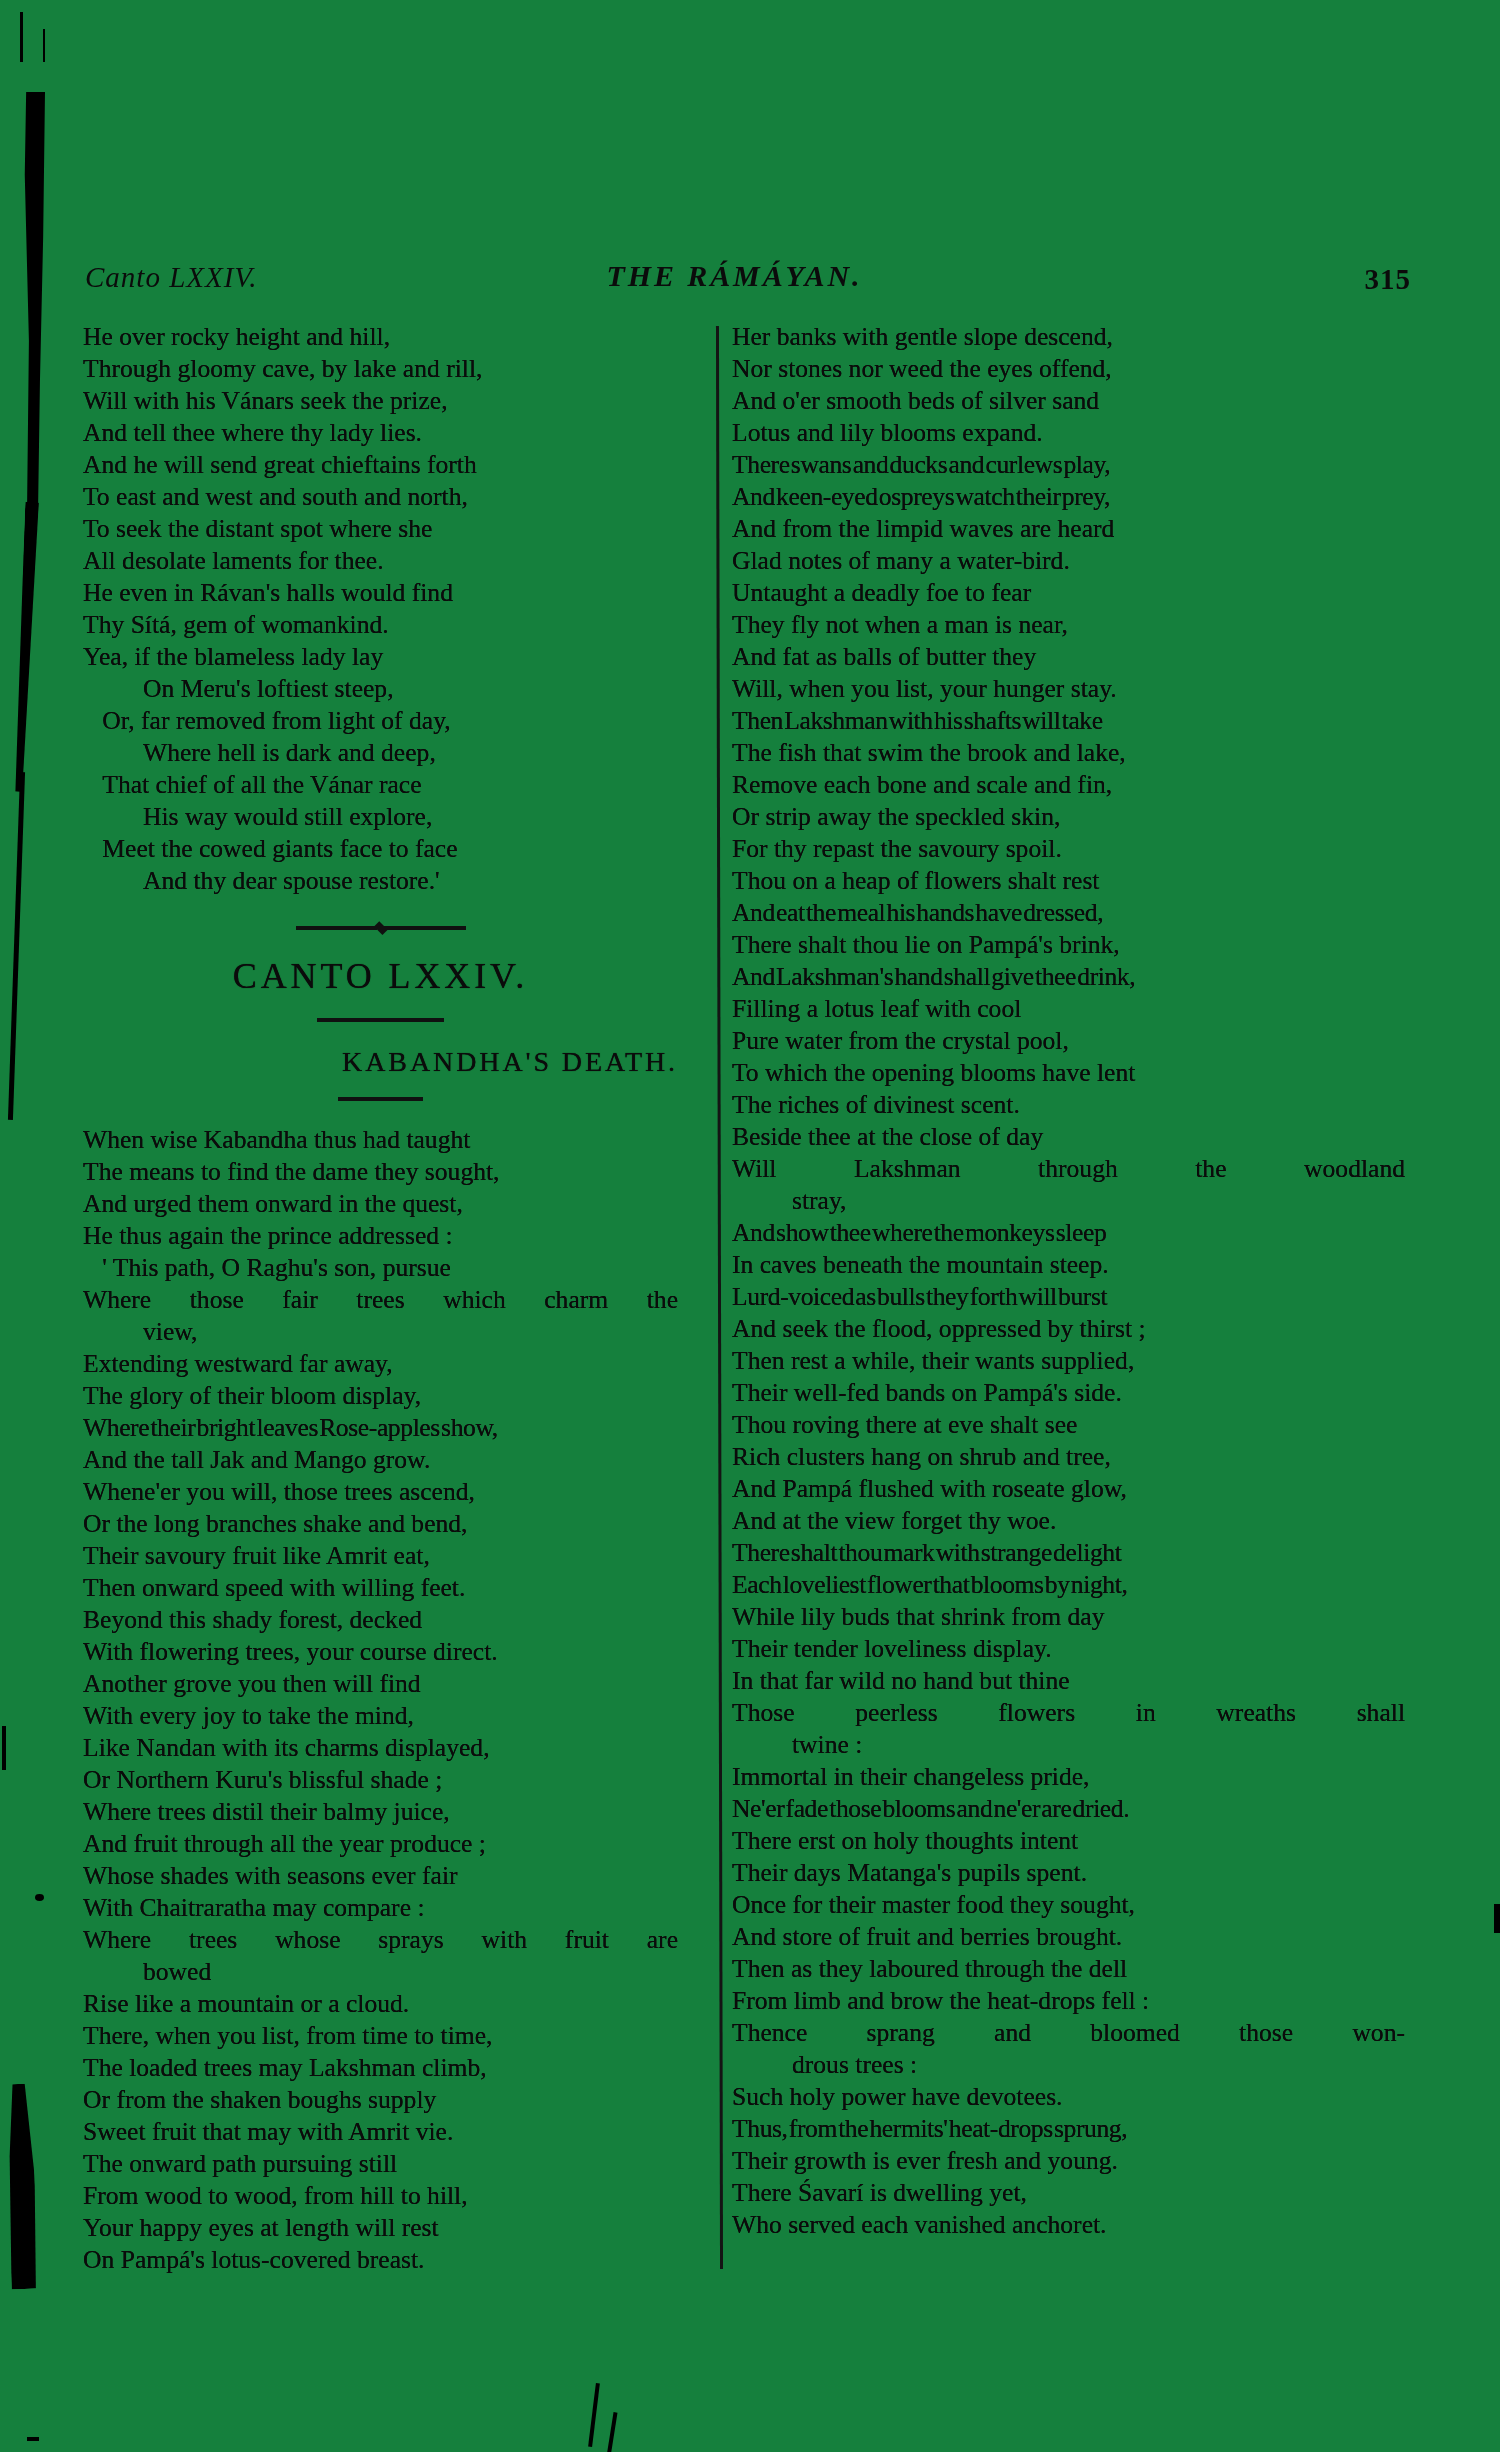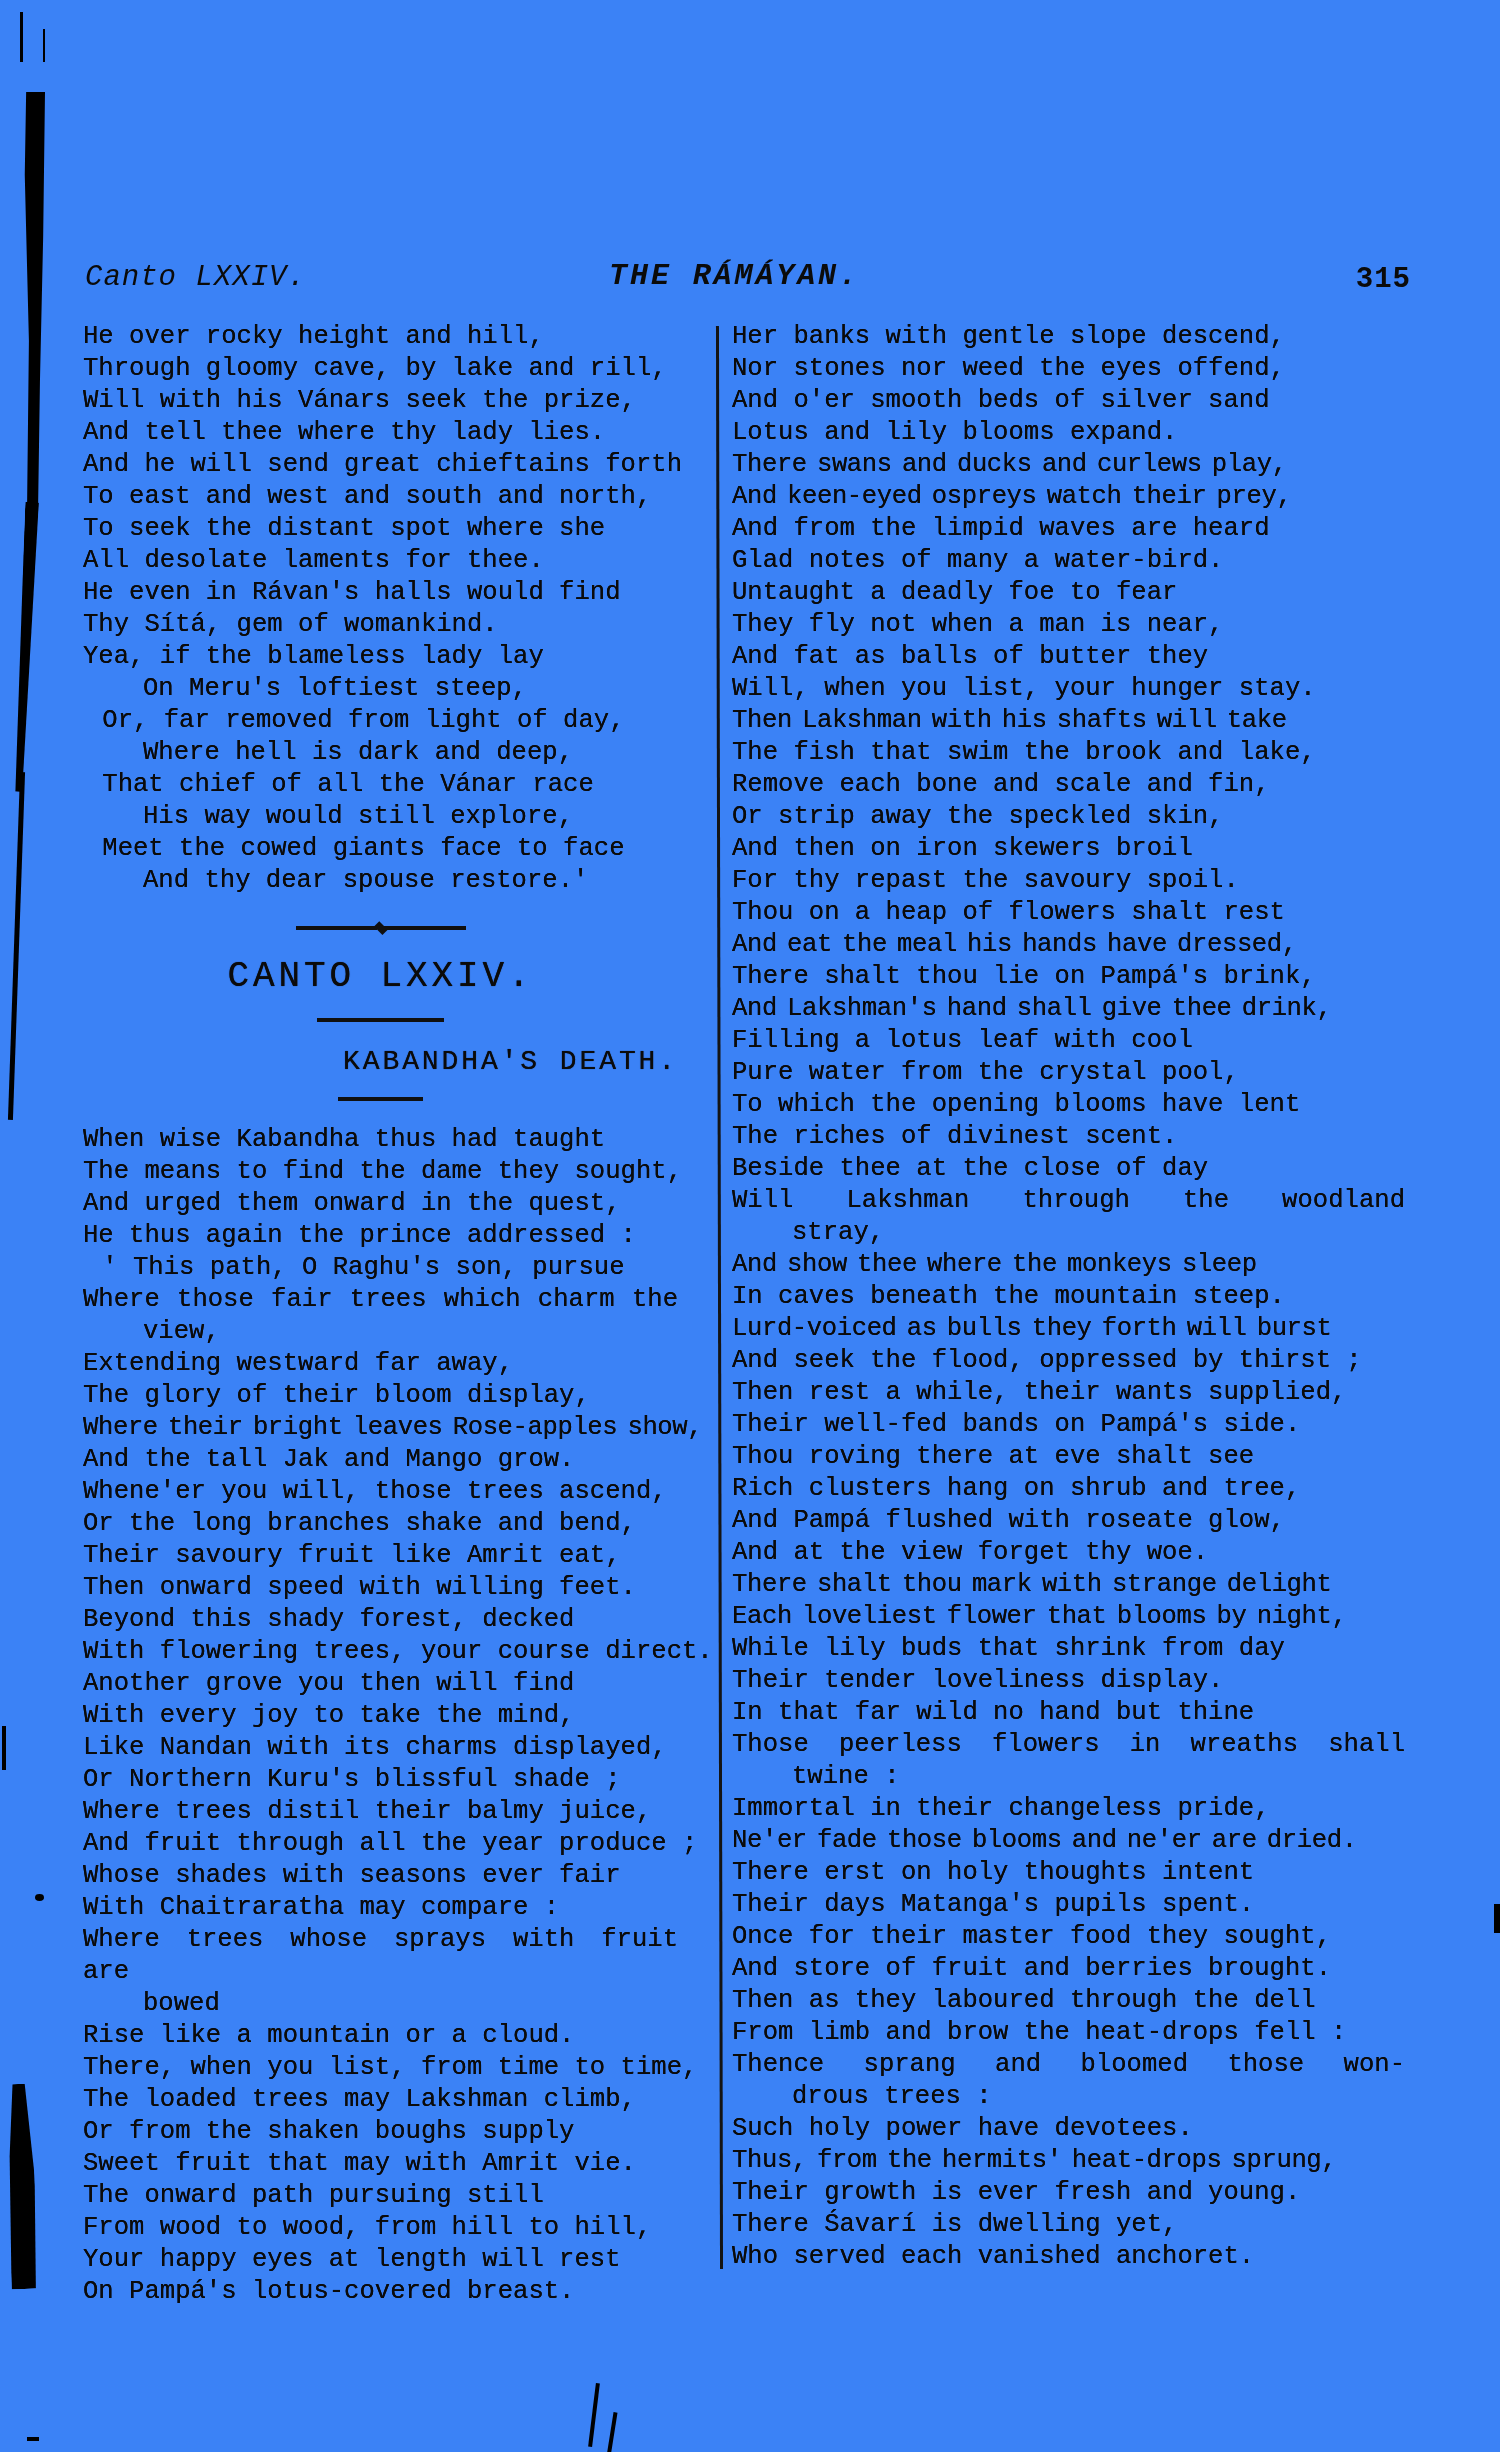--- a/index.html
+++ b/index.html
@@ -1,20 +1,20 @@
 <!DOCTYPE html>
 <html><head>
 <meta charset="utf-8">
 <style>
   html,body{margin:0;padding:0;background:#e8e8e8;}
   .page{
     position:relative;
     width:1500px;height:2452px;
-    background:#3b82f6;
-    font-family:Liberation Mono, monospace;
+    background:#15803d;
+    font-family:Liberation Serif, serif;
     color:#0b0b0b;
     overflow:hidden;
   }
   
   .runhead{position:absolute;top:259px;left:58px;right:89px;height:44px;}
   .runhead .canto{
     position:absolute;left:27px;top:1.9px;
     font-style:italic;font-size:29px;letter-spacing:1px;
   }
   .runhead .title{
@@ -181,21 +181,20 @@
       <div class="line">And from the limpid waves are heard</div>
       <div class="line">Glad notes of many a water-bird.</div>
       <div class="line">Untaught a deadly foe to fear</div>
       <div class="line">They fly not when a man is near,</div>
       <div class="line">And fat as balls of butter they</div>
       <div class="line">Will, when you list, your hunger stay.</div>
       <div class="line tight">Then Lakshman with his shafts will take</div>
       <div class="line">The fish that swim the brook and lake,</div>
       <div class="line">Remove each bone and scale and fin,</div>
       <div class="line">Or strip away the speckled skin,</div>
-      <div class="line">And then on iron skewers broil</div>
       <div class="line">For thy repast the savoury spoil.</div>
       <div class="line">Thou on a heap of flowers shalt rest</div>
       <div class="line tight">And eat the meal his hands have dressed,</div>
       <div class="line">There shalt thou lie on Pampá's brink,</div>
       <div class="line tight">And Lakshman's hand shall give thee drink,</div>
       <div class="line">Filling a lotus leaf with cool</div>
       <div class="line">Pure water from the crystal pool,</div>
       <div class="line">To which the opening blooms have lent</div>
       <div class="line">The riches of divinest scent.</div>
       <div class="line">Beside thee at the close of day</div>

